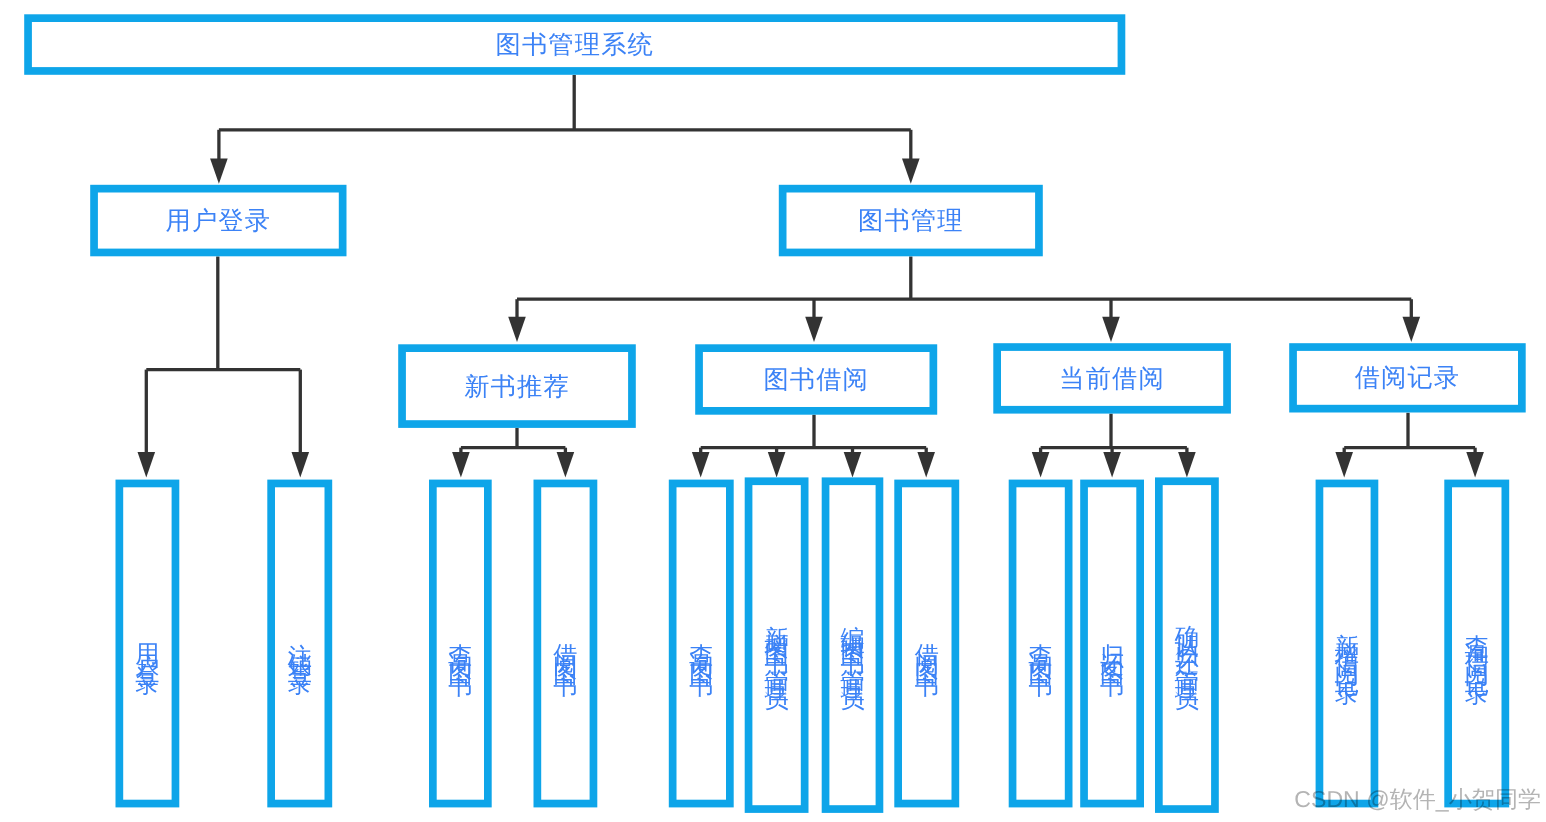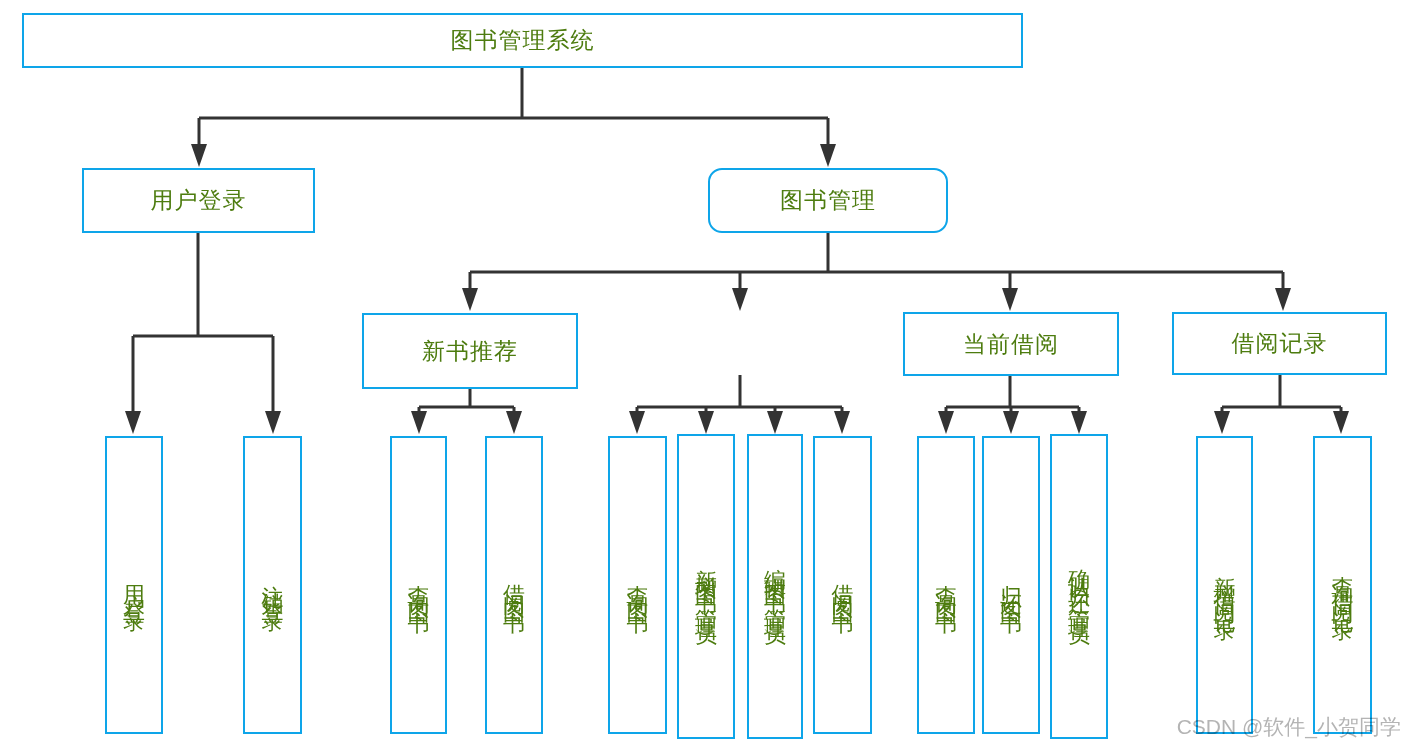--- a/index.html
+++ b/index.html
@@ -4,36 +4,36 @@
 <style>
   html,body { margin:0; padding:0; background:#ffffff; }
   .stage {
     position:relative; width:1405px; height:747px;
     background:#ffffff; overflow:hidden;
     font-family:"Liberation Sans", sans-serif;
   }
   .stage svg.wires { position:absolute; left:0; top:0; z-index:1; }
   .hbox, .vbox {
     position:absolute; z-index:2; box-sizing:border-box;
-    background:#ffffff; border:2px solid #0ea5e9;
+    background:#ffffff; border:7px solid #0ea5e9;
     display:flex; align-items:center; justify-content:center;
-    color:#4d7c0f;
+    color:#3b82f6;
   }
   .hbox { font-size:23px; letter-spacing:1px; }
   .vbox {
     writing-mode:vertical-rl; text-orientation:mixed;
     font-size:22px; letter-spacing:9px; line-height:1;
     top:436px; height:298px;
   }
   .vbox.tall { top:434px; height:305px; letter-spacing:8px; }
 
   
   #n-root       { left:22px;  top:13px;  width:1001px; height:55px; }
   #n-userlogin  { left:82px;  top:168px; width:233px;  height:65px; }
-  #n-bookmgmt   { left:708px; top:168px; width:240px;  height:65px;border-radius:14px; }
+  #n-bookmgmt   { left:708px; top:168px; width:240px;  height:65px; }
   #n-newrec     { left:362px; top:313px; width:216px;  height:76px; }
   #n-bookborrow { left:632px; top:313px; width:220px;  height:64px; }
   #n-current    { left:903px; top:312px; width:216px;  height:64px; }
   #n-records    { left:1172px;top:312px; width:215px;  height:63px; }
 
   
   #v-userlogin  { left:105px;  width:58px; }
   #v-logout     { left:243px;  width:59px; }
   #v-nr-query   { left:390px;  width:57px; }
   #v-nr-borrow  { left:485px;  width:58px; }
@@ -113,20 +113,21 @@
     <line x1="1341" y1="407" x2="1341" y2="414"></line>
     <polygon points="1333,411 1349,411 1341,434" fill="#333333" stroke="none"></polygon>
   </svg>
 
   <div class="hbox" id="n-root">图书管理系统</div>
 
   <div class="hbox" id="n-userlogin">用户登录</div>
   <div class="hbox" id="n-bookmgmt">图书管理</div>
 
   <div class="hbox" id="n-newrec">新书推荐</div>
+  <div class="hbox" id="n-bookborrow">图书借阅</div>
   <div class="hbox" id="n-current">当前借阅</div>
   <div class="hbox" id="n-records">借阅记录</div>
 
   <div class="vbox" id="v-userlogin">用户登录</div>
   <div class="vbox" id="v-logout">注销登录</div>
 
   <div class="vbox" id="v-nr-query">查询图书</div>
   <div class="vbox" id="v-nr-borrow">借阅图书</div>
 
   <div class="vbox" id="v-bb-query">查询图书</div>

